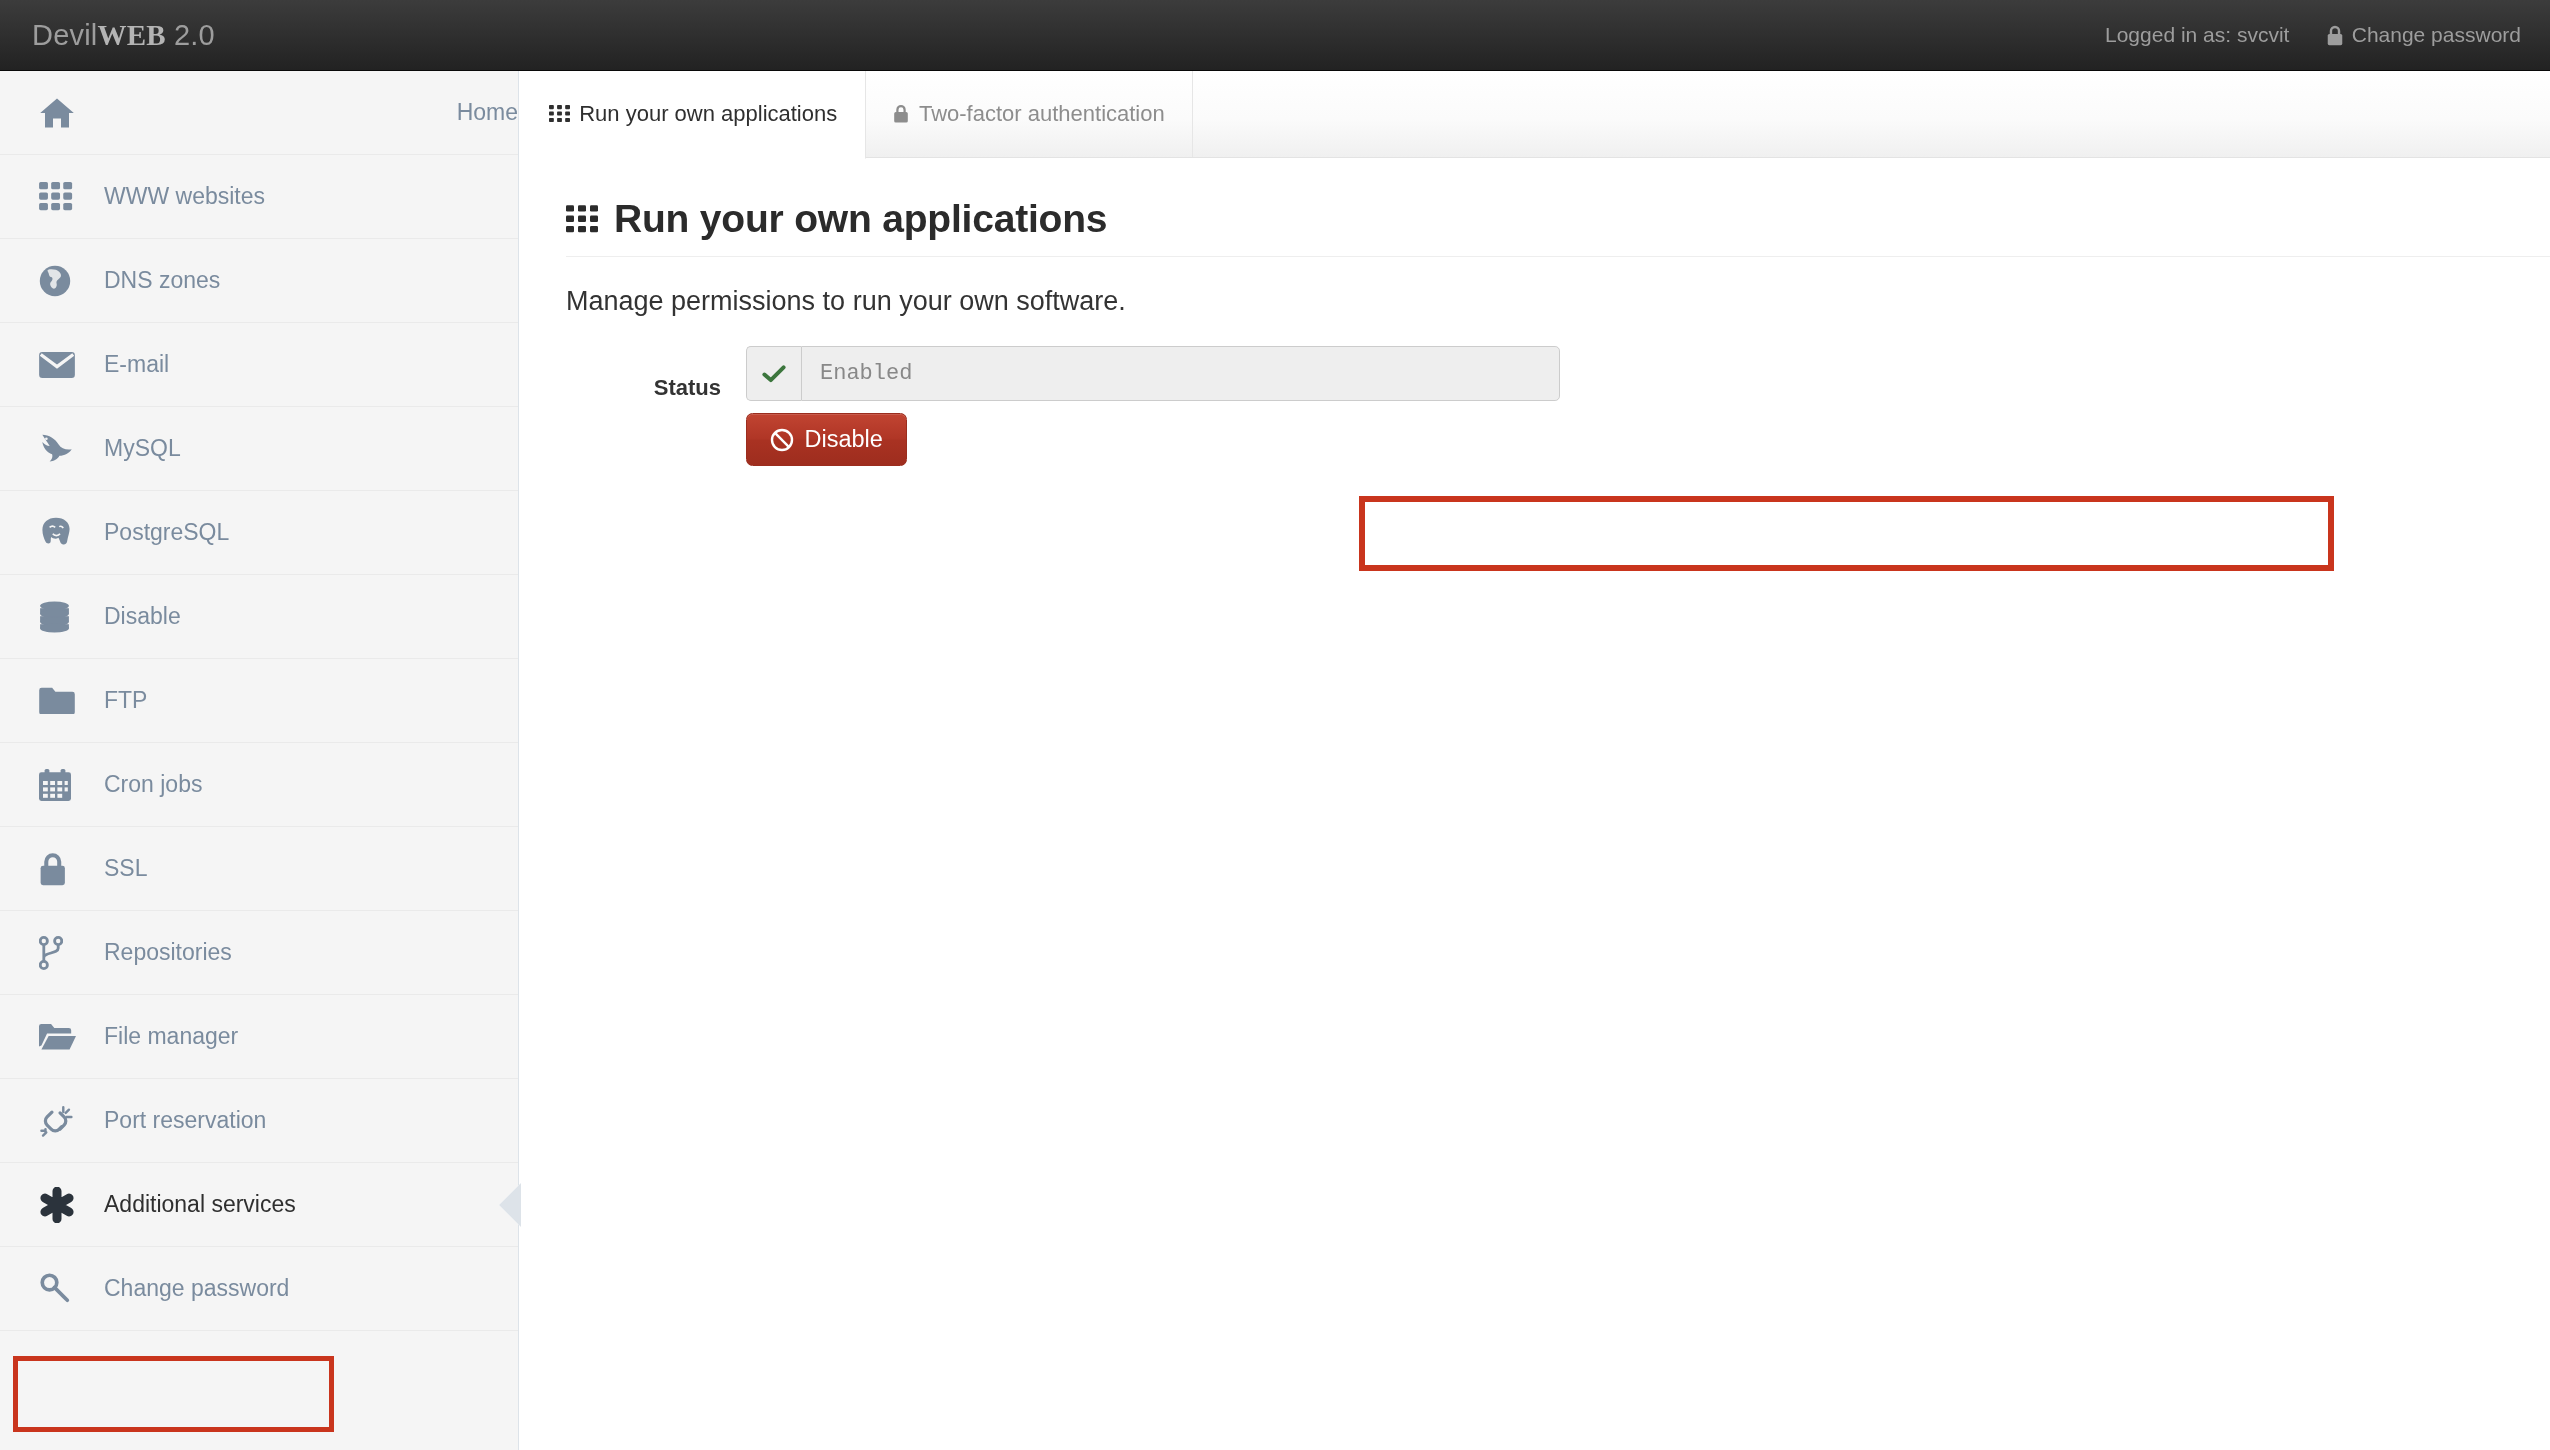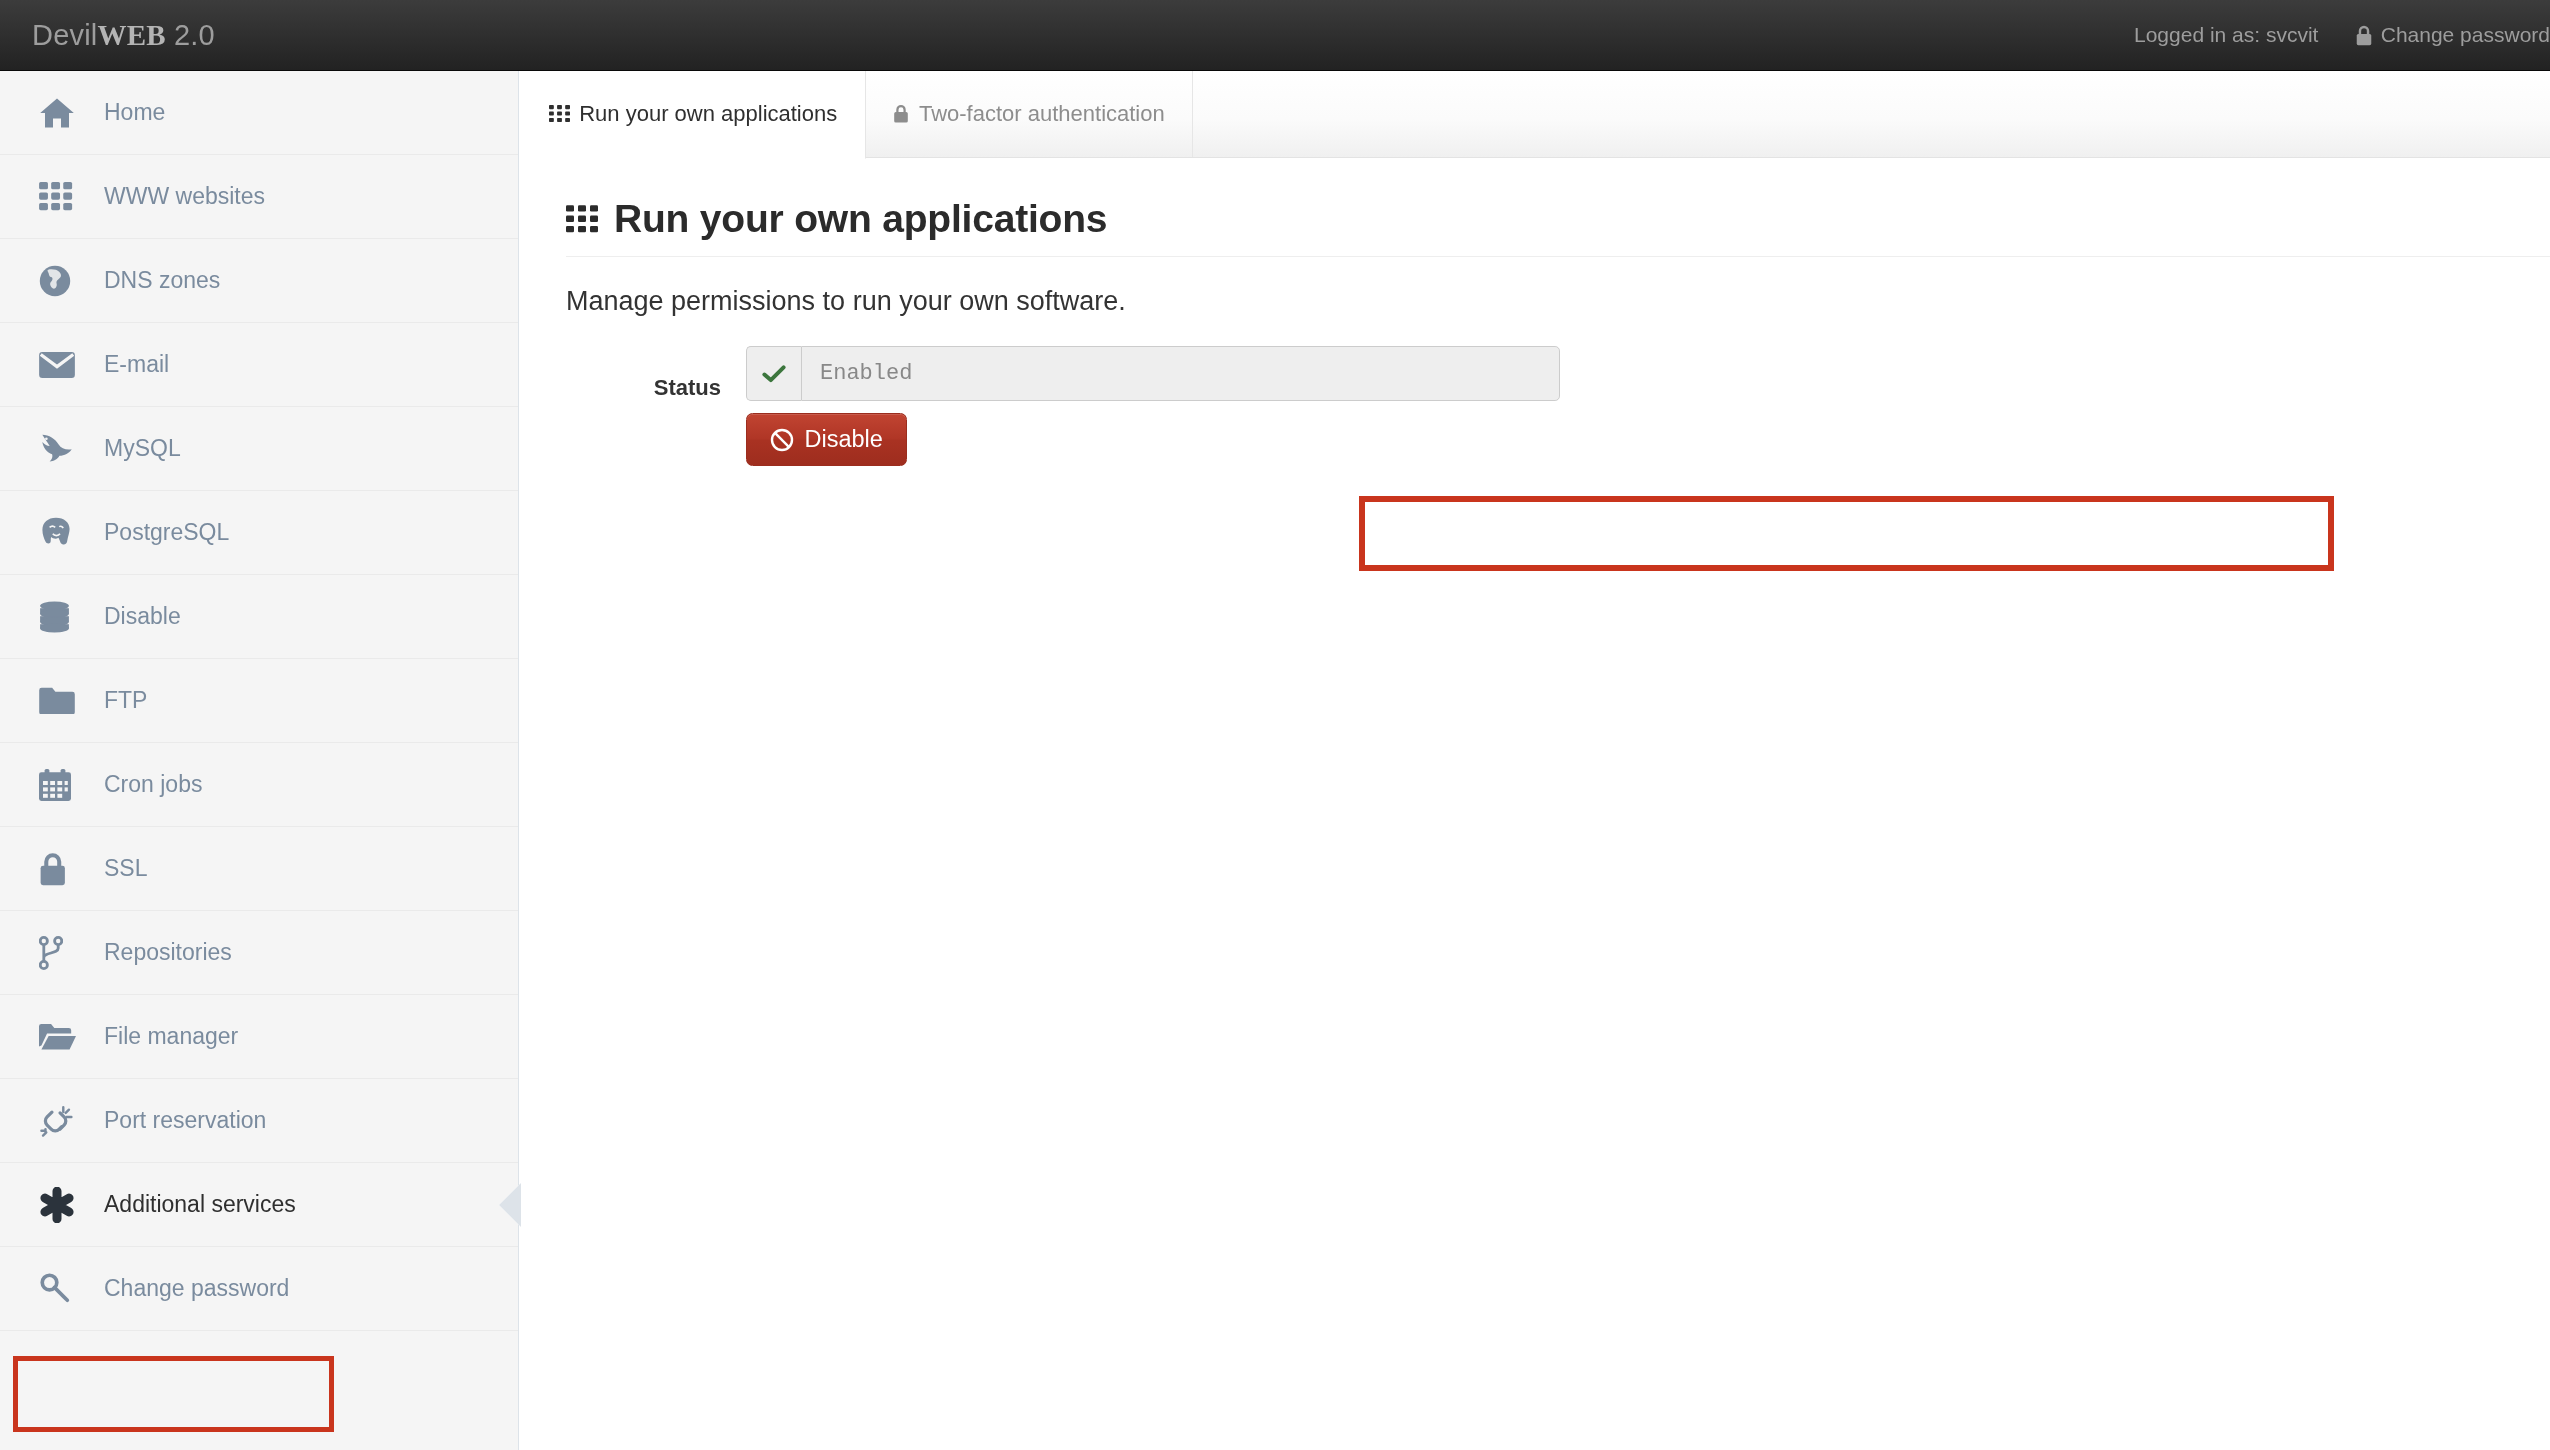--- a/index.html
+++ b/index.html
@@ -32,20 +32,21 @@
     letter-spacing: 0.2px;
     line-height: 1;
     white-space: nowrap;
   }
   .brand .b-strong { font-weight: bold; color: #b4b4b4; font-family: Liberation Serif, serif; }
   .brand .b-ver { font-weight: 400; }
 
   .nav-right {
     display: flex;
     align-items: center;
+    margin-right: 29px;
     gap: 37px;
   }
   .nav-user {
     font-size: 21px;
     color: #9d9d9d;
     white-space: nowrap;
   }
   .nav-link {
     font-size: 21px;
     color: #9d9d9d;
@@ -79,21 +80,21 @@
   .side-item {
     position: relative;
     height: 84px;
     display: flex;
     align-items: center;
     padding-left: 39px;
     border-bottom: 1.6px solid #eaeaea;
     cursor: pointer;
     text-decoration: none;
   }
-  .side-item:first-child { border-top: none; }
+  .side-item:first-child { border-top: none; justify-content: space-between; }
   .side-ico {
     width: 44px;
     min-width: 44px;
     display: flex;
     align-items: center;
     justify-content: flex-start;
     color: #7a8b9e;
   }
   .side-ico svg { display: block; }
   .side-label {

